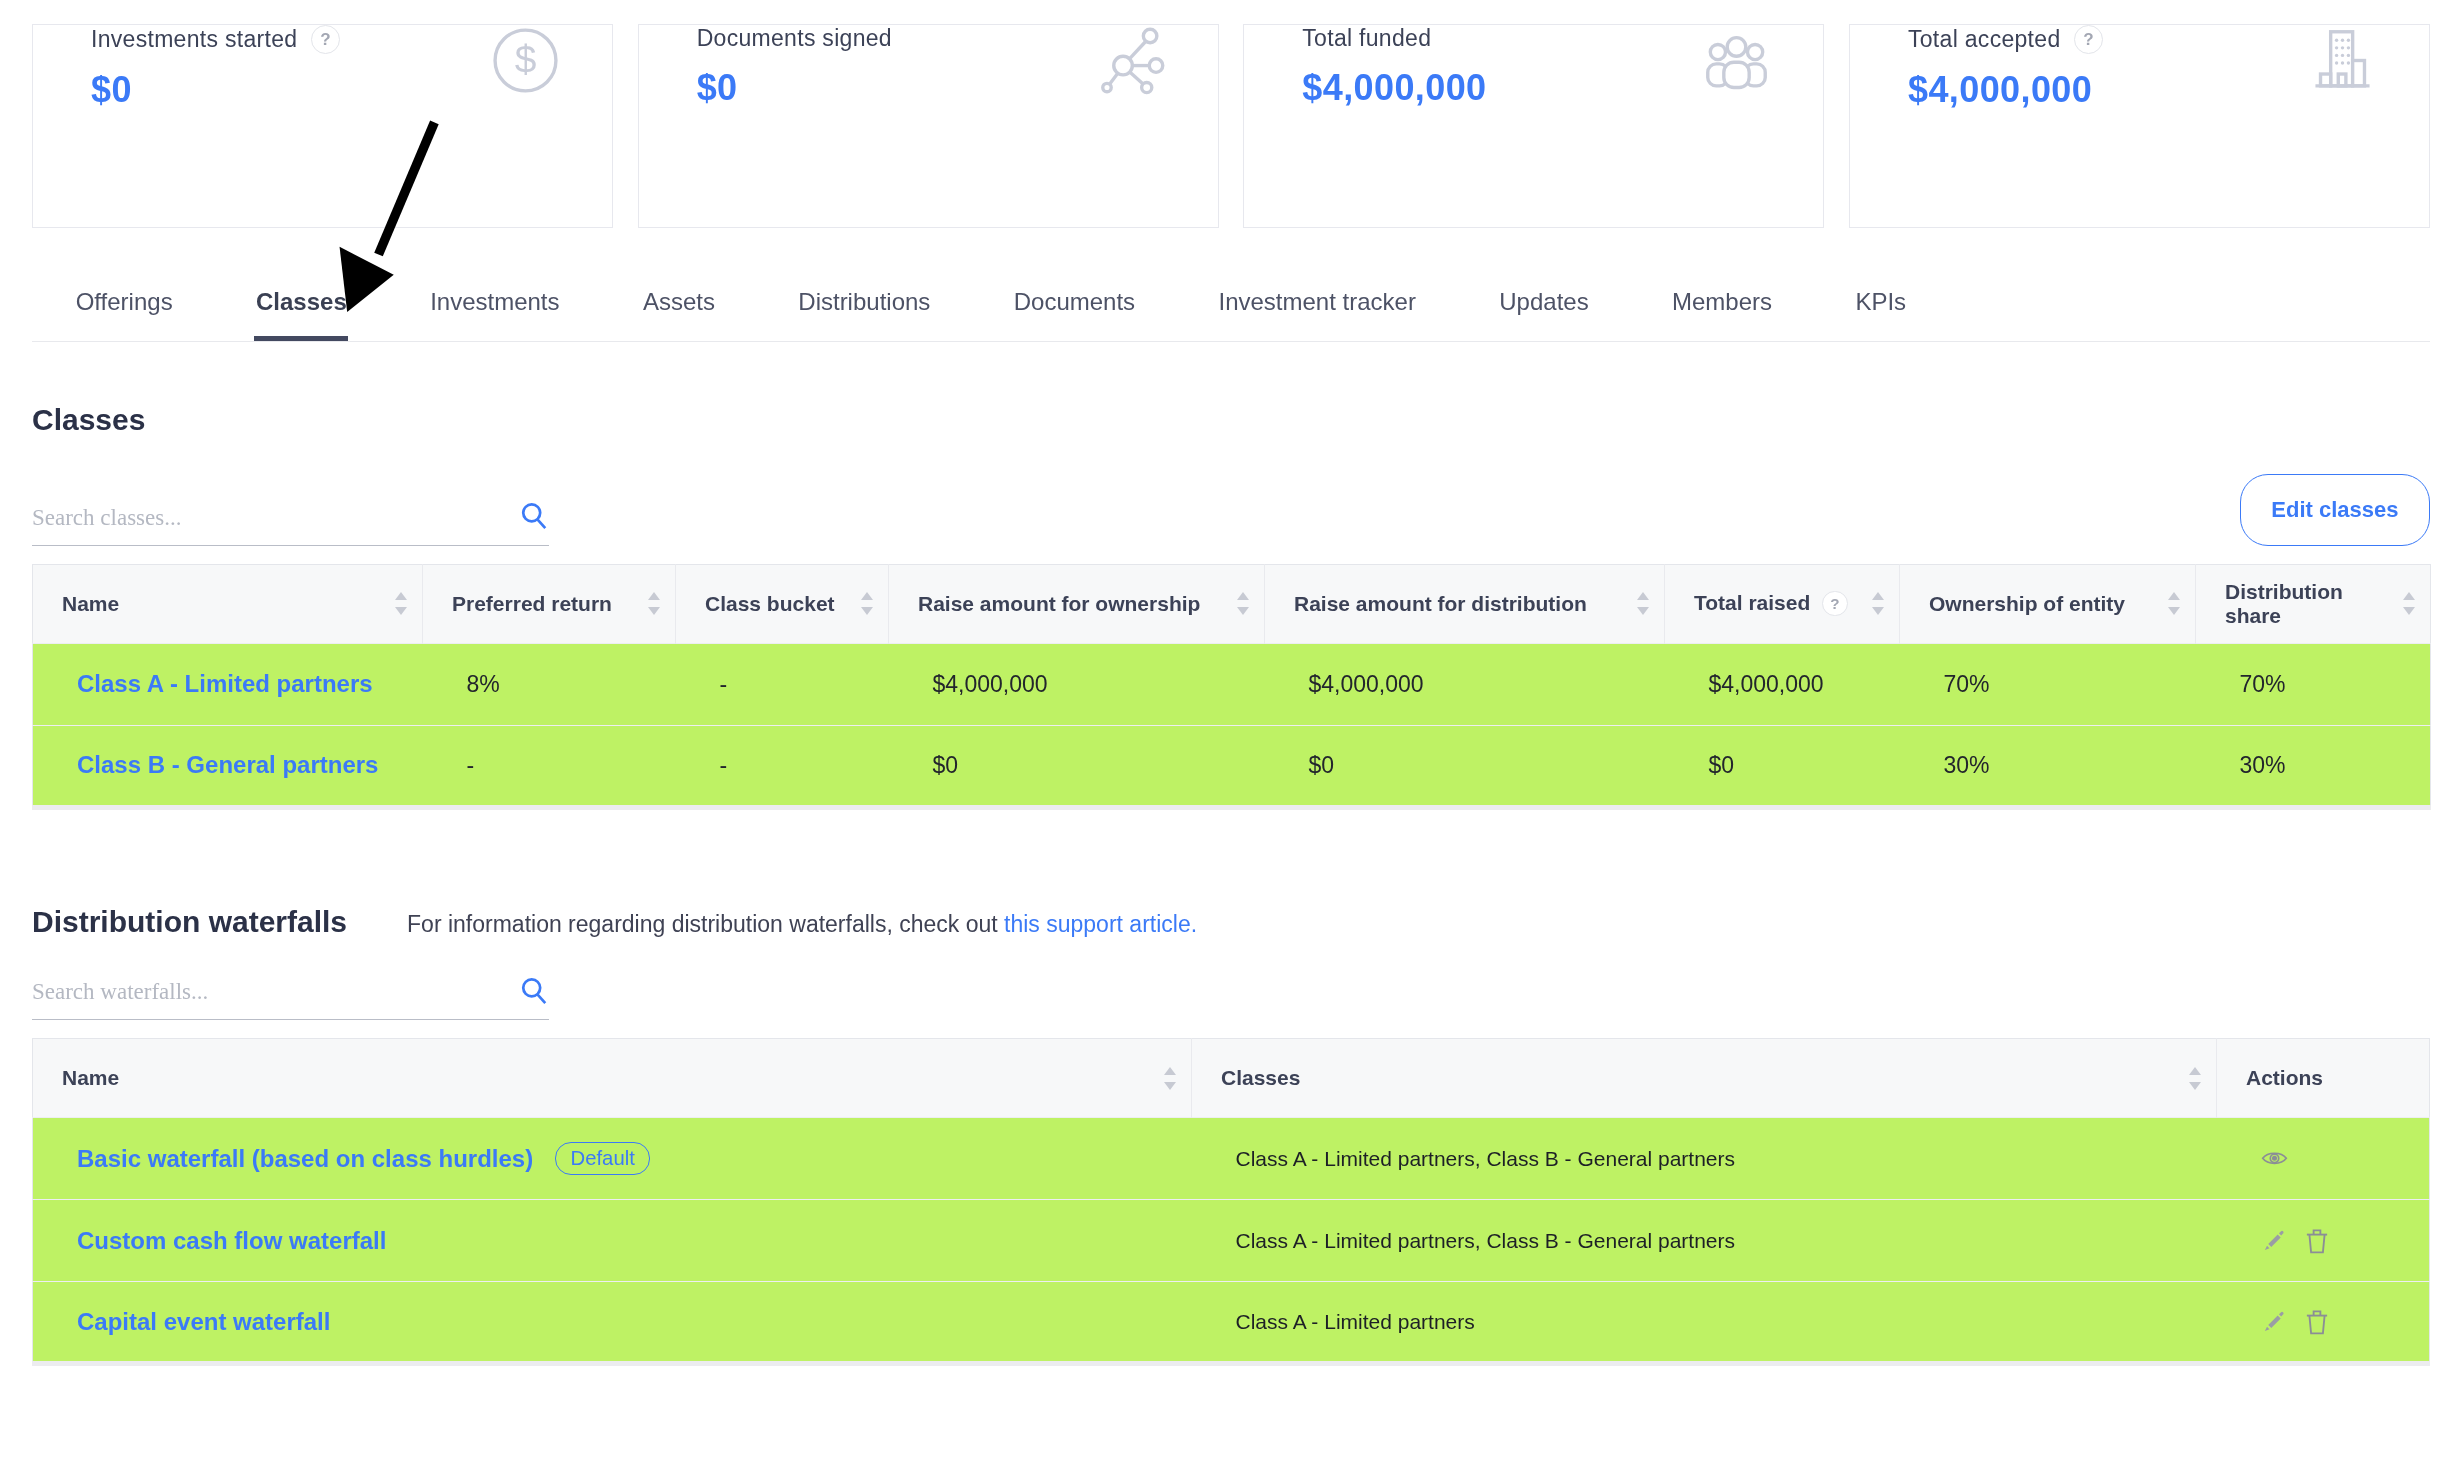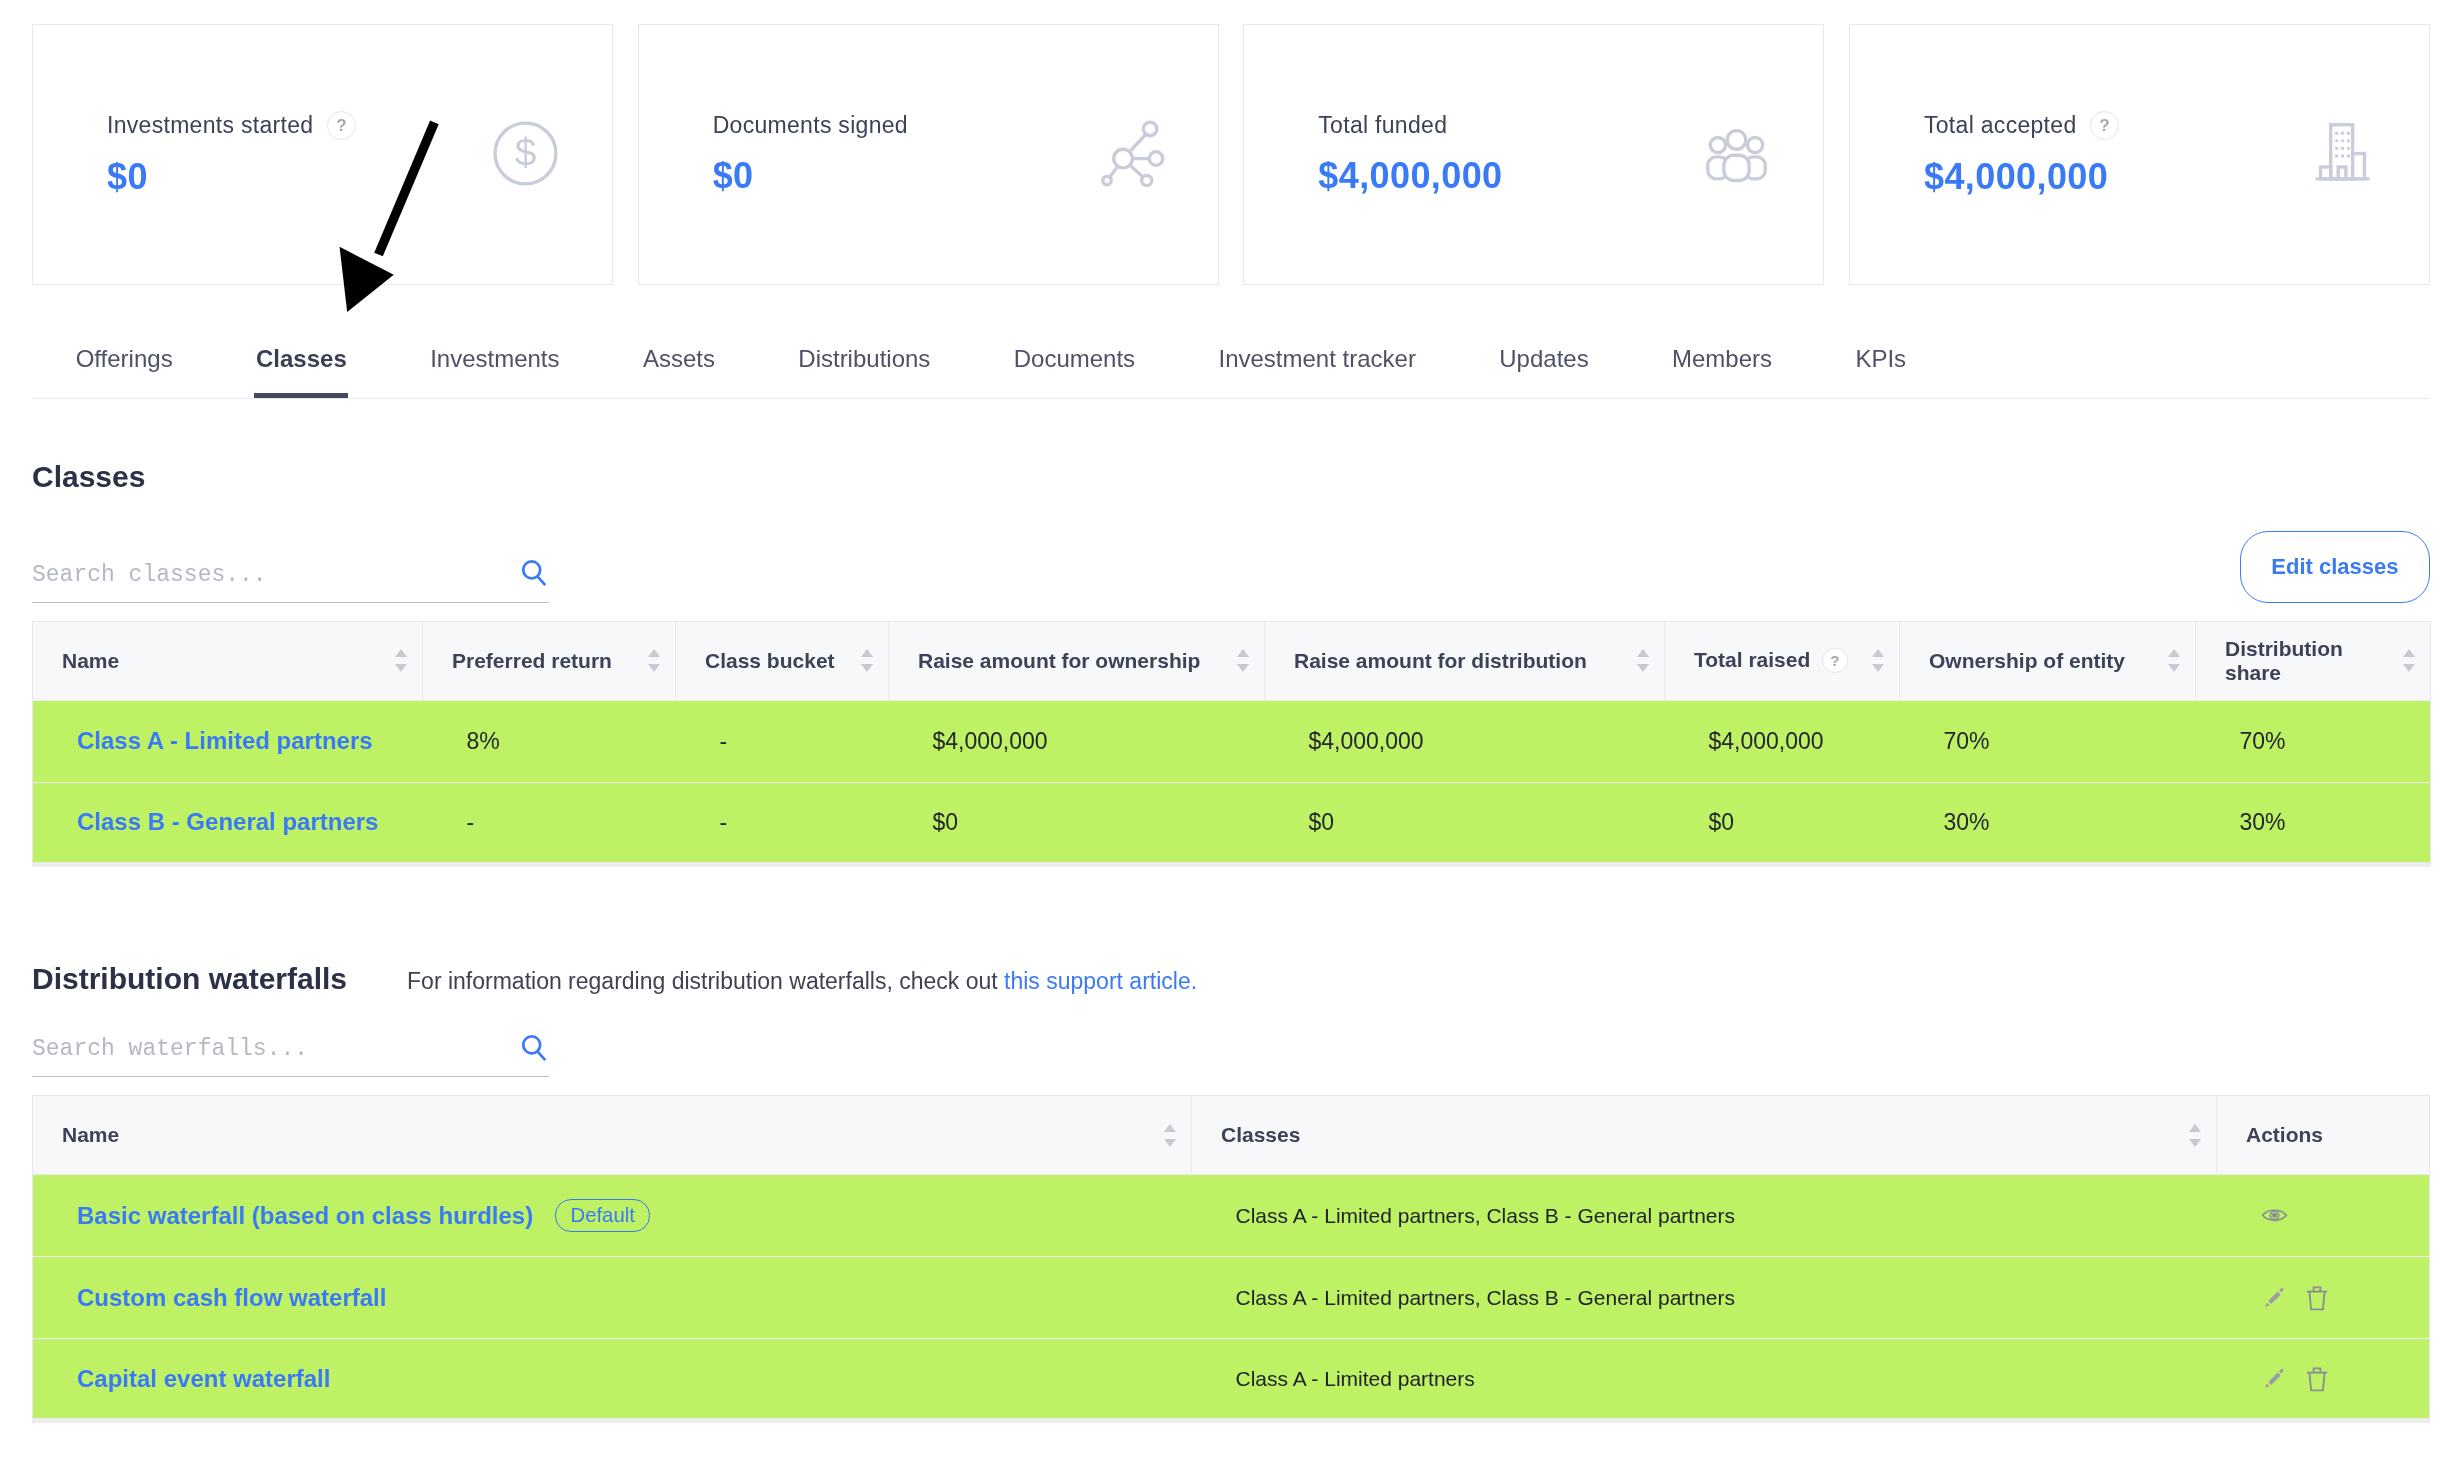--- a/index.html
+++ b/index.html
@@ -9,23 +9,23 @@
     font-family:"Liberation Sans", sans-serif;
     color:#3c4257;
     position:relative;
     overflow:hidden;
   }
   .page { width:2462px; padding:0 32px; position:relative; }
 
   
   .cards { display:flex; gap:24.6px; margin-top:24px; }
   .card {
-    flex:1; height:261px; border:0.8px solid #e7e8ee; background:#fff;
-    display:flex; align-items:center; justify-content:space-between;
-    padding:0 51px 0 74px;
+    flex:1; height:204px; border:0.8px solid #e7e8ee; background:#fff;
+    display:flex; justify-content:space-between;
+    padding:0 51px 0 58px;
   }
   .card-label-row { display:flex; align-items:center; gap:13.5px; }
   .card-label { font-size:23px; color:#3c4257; letter-spacing:0.3px; }
   .help {
     width:29px; height:29px; border:1.7px solid #e3e5ea; border-radius:50%;
     display:inline-flex; align-items:center; justify-content:center;
     color:#a3a7b3; font-size:17px; font-weight:bold; background:#fff;
   }
   .card-value { font-size:36px; font-weight:bold; color:#3b7af7; margin-top:15.2px; letter-spacing:0.4px; }
   .card-icon { flex:0 0 auto; }
@@ -52,21 +52,21 @@
   .wf-helper a { color:#3b7af7; text-decoration:none; cursor:pointer; }
 
   
   .toolbar { display:flex; justify-content:space-between; align-items:flex-end; margin-top:37px; }
   .search {
     width:517px; border-bottom:1.7px solid #b9bdc7; padding-bottom:10.2px;
     display:flex; align-items:center; justify-content:space-between;
   }
   .search input {
     border:none; outline:none; font-size:23px; color:#3c4257; width:440px;
-    font-family:Liberation Mono, monospace; background:transparent;
+    font-family:Liberation Serif, serif; background:transparent;
   }
   .search input::placeholder { color:#b4b8c2; }
   .btn-row { display:flex; gap:32px; }
   .btn {
     height:72px; border:1.7px solid #3b7af7; border-radius:28px; background:#fff;
     color:#3b7af7; font-size:22px; font-weight:bold; padding:0 30.5px;
     font-family:"Liberation Sans", sans-serif; cursor:pointer; white-space:nowrap;
   }
 
   

